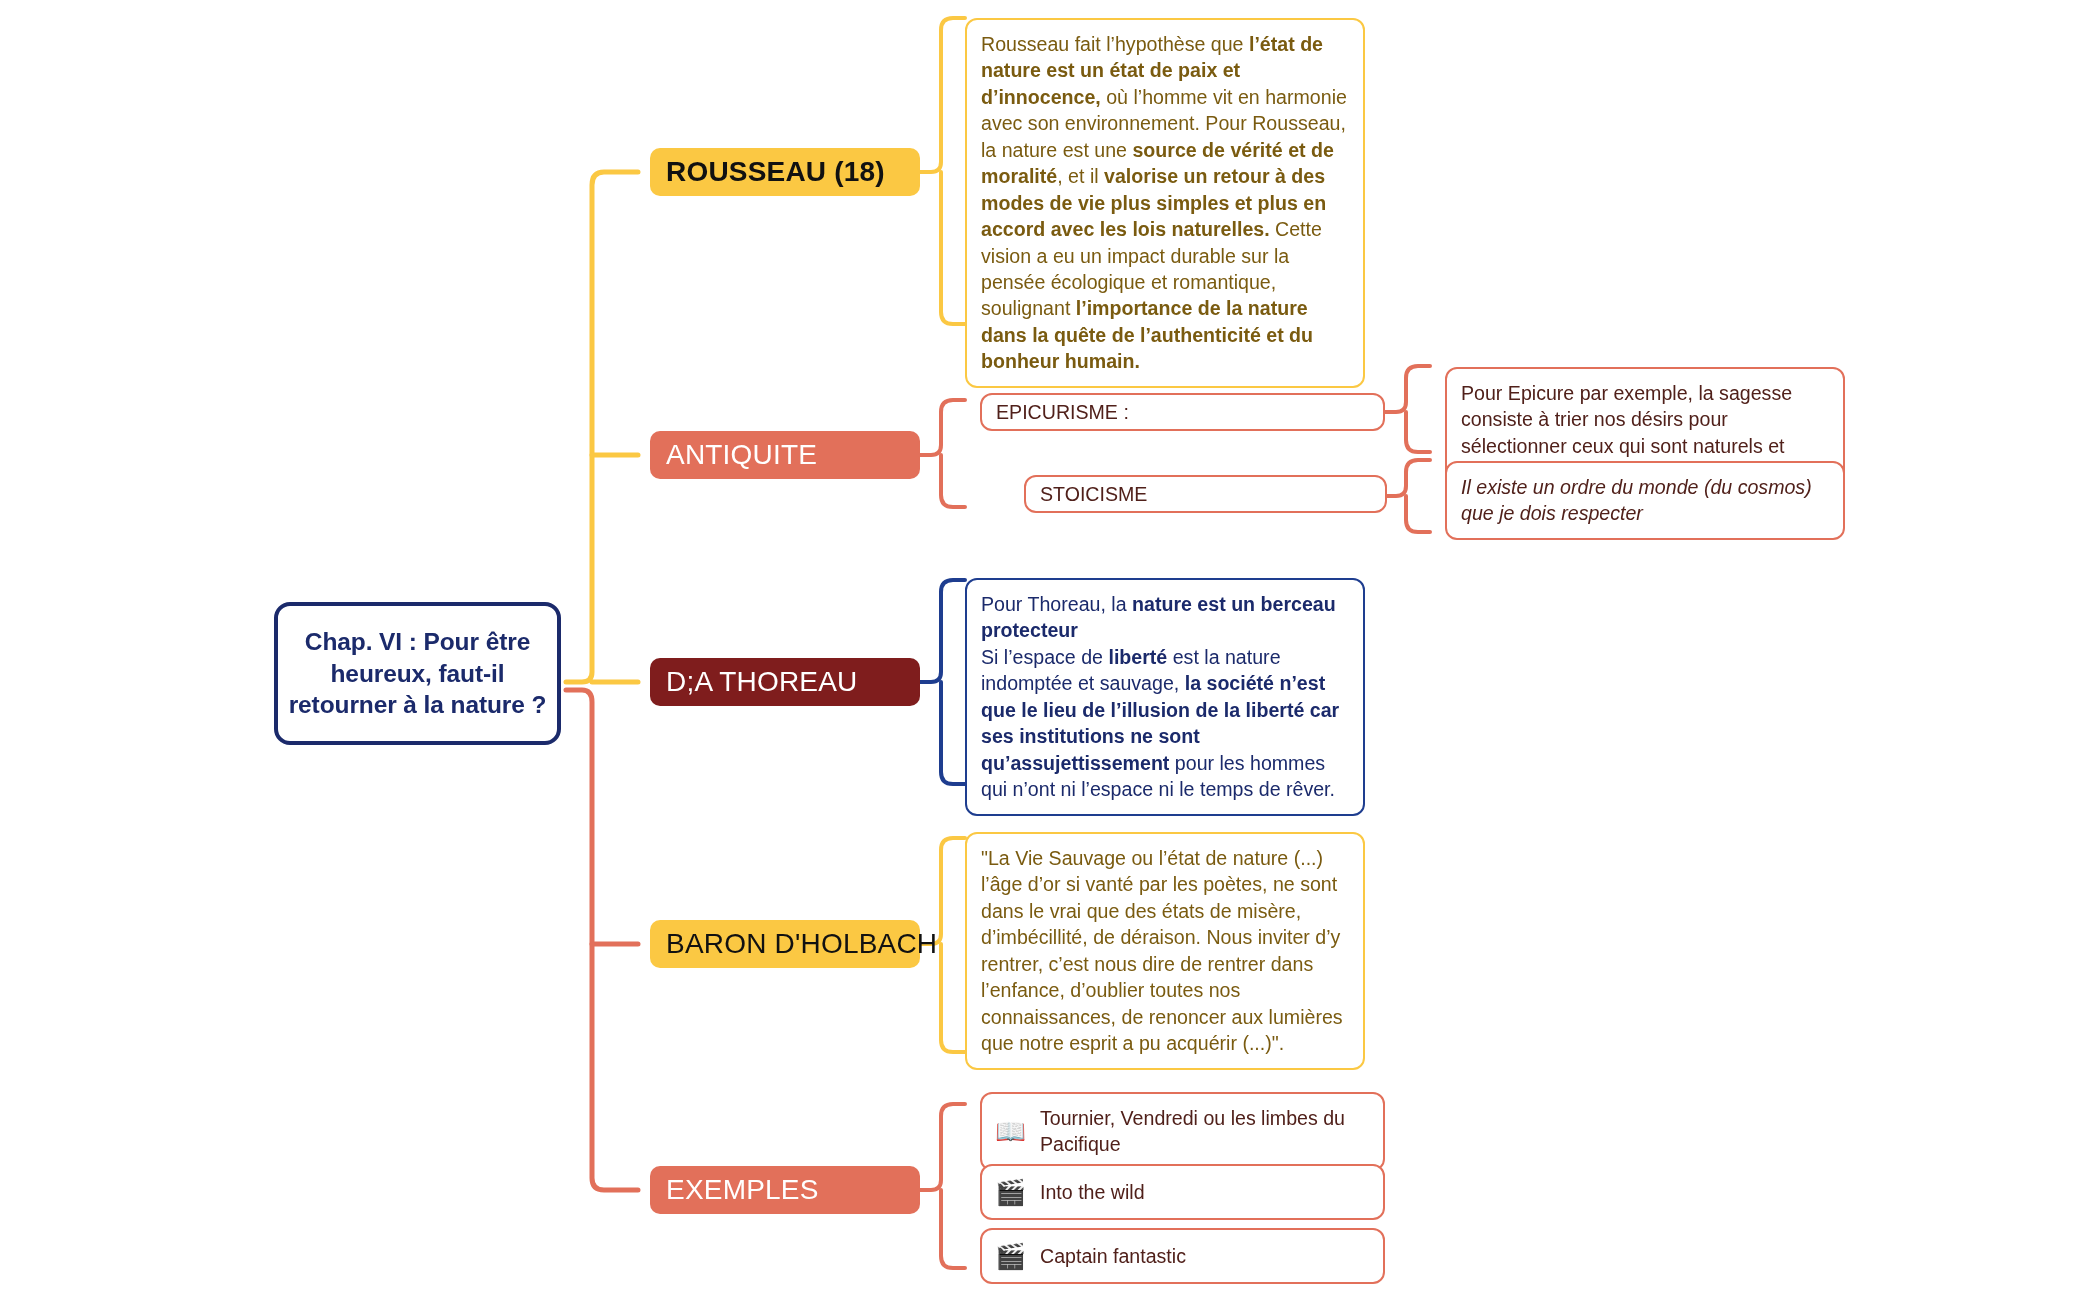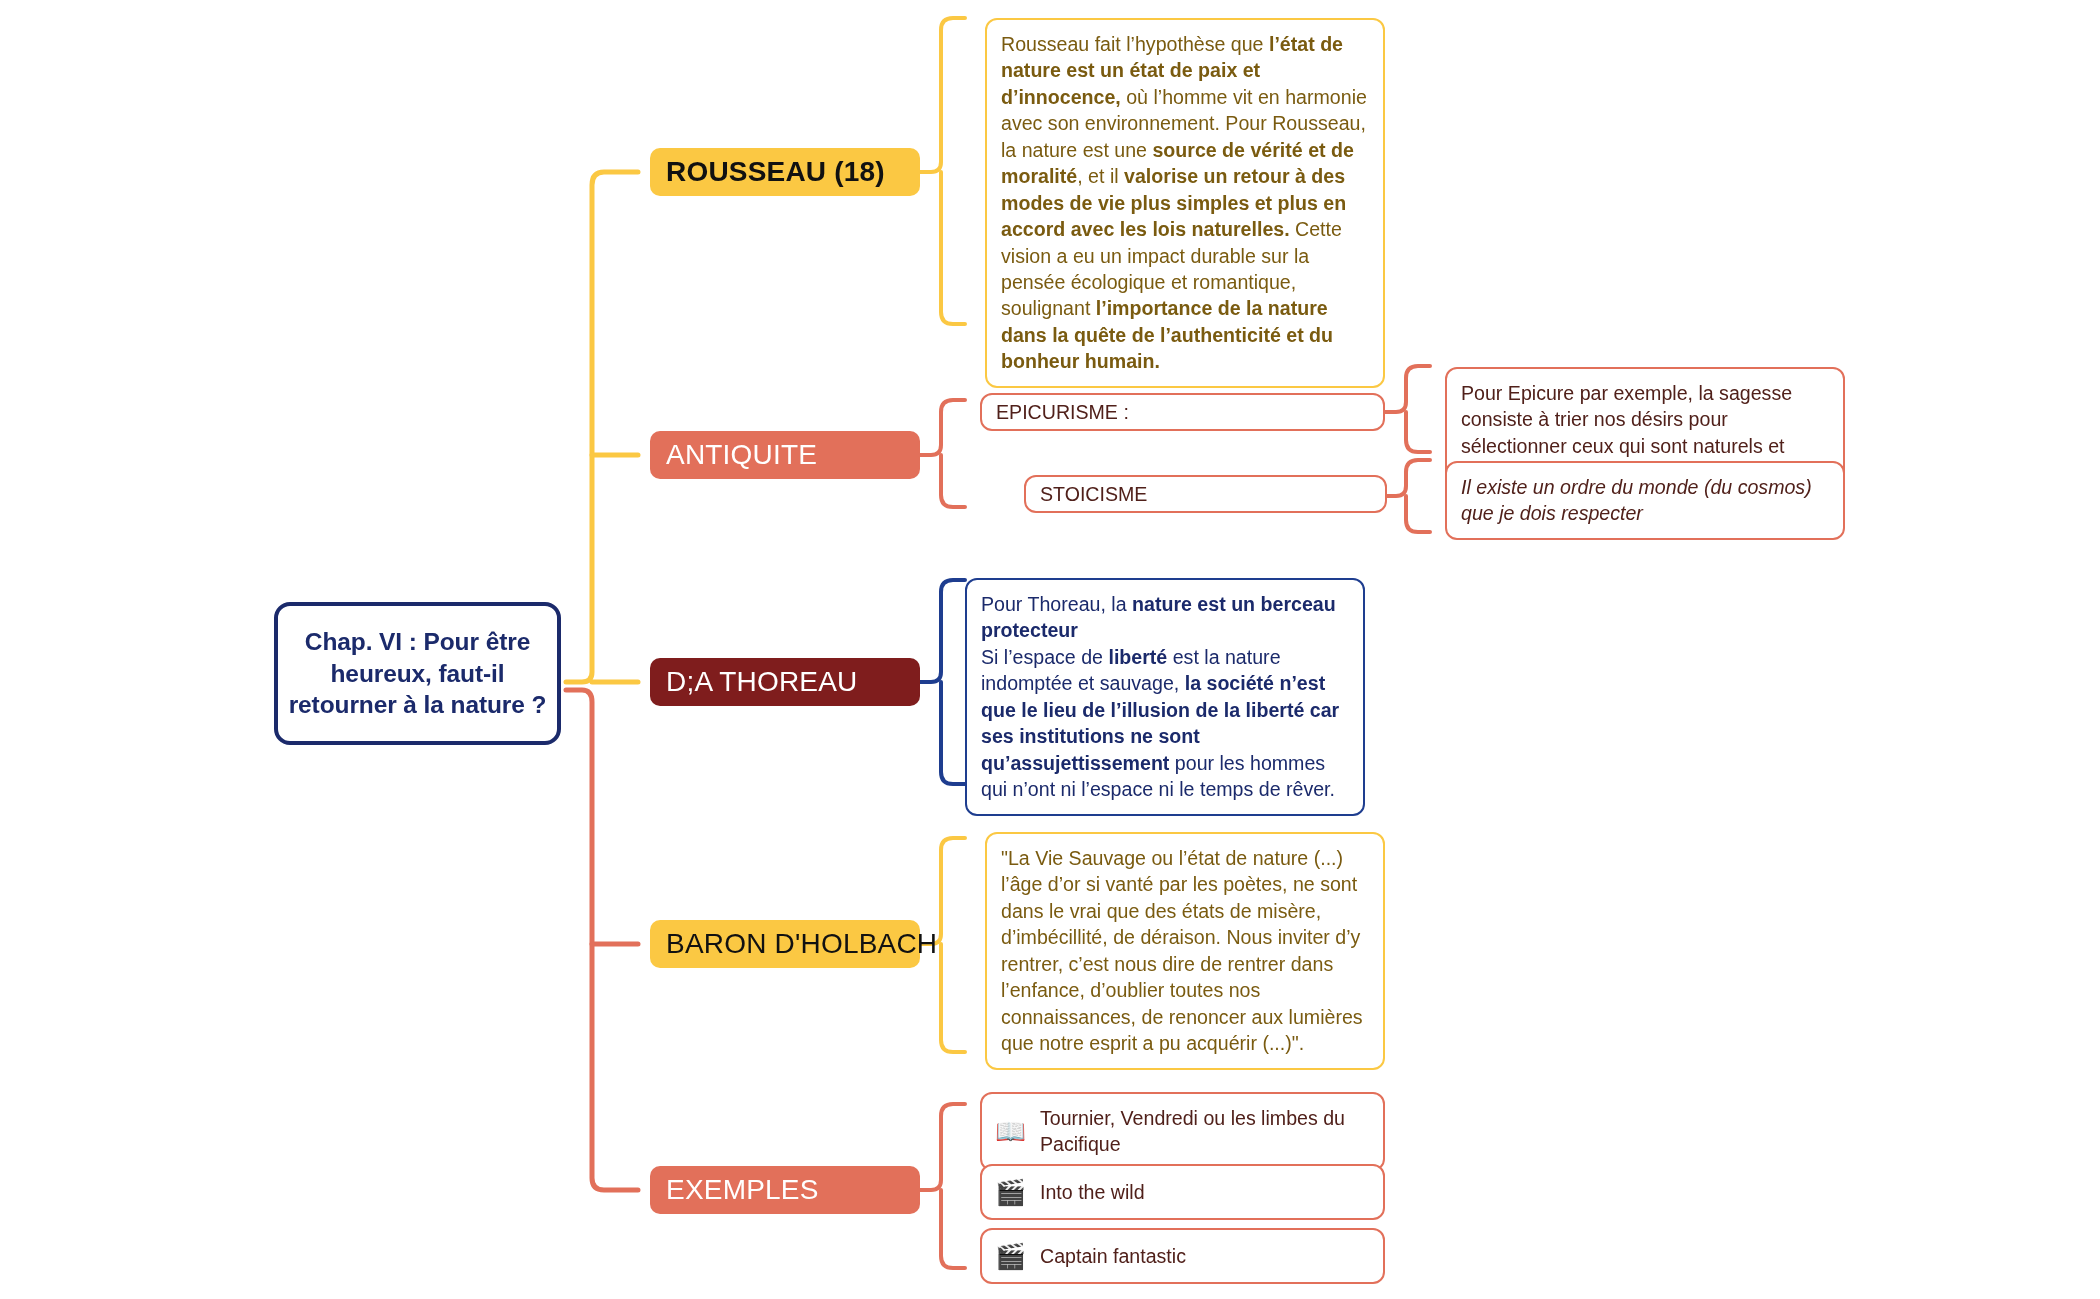--- a/index.html
+++ b/index.html
@@ -65,21 +65,21 @@
   
   .note {
     position: absolute;
     border-radius: 12px;
     background: #ffffff;
     padding: 11px 14px;
     font-size: 19.6px;
     line-height: 1.35;
     z-index: 3;
   }
-  .note.yellow { border: 2.3px solid #FBC843; color: #7A5B10; margin-left: 20px; }
+  .note.yellow { border: 2.3px solid #FBC843; color: #7A5B10; }
   .note.navy   { border: 2.6px solid #1E3D8F; color: #1B2A6B; }
   .note.coral  { border: 2.3px solid #E2705A; color: #50201A; }
   .note b { font-weight: bold; }
 
   .note.one-line { display: flex; align-items: center; }
 
   .ex-row {
     display: flex;
     align-items: center;
     gap: 14px;

